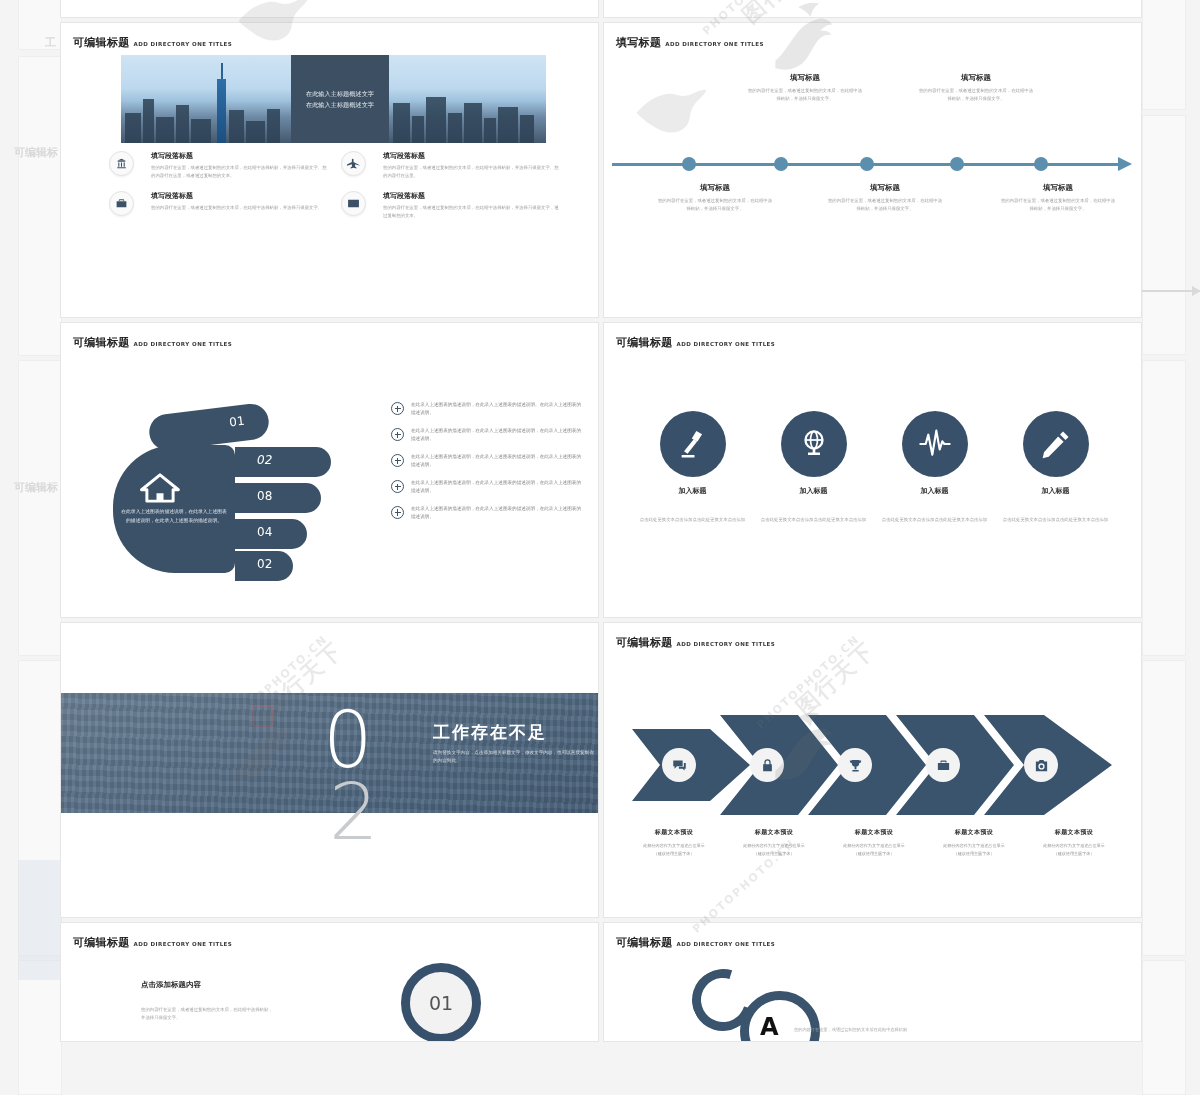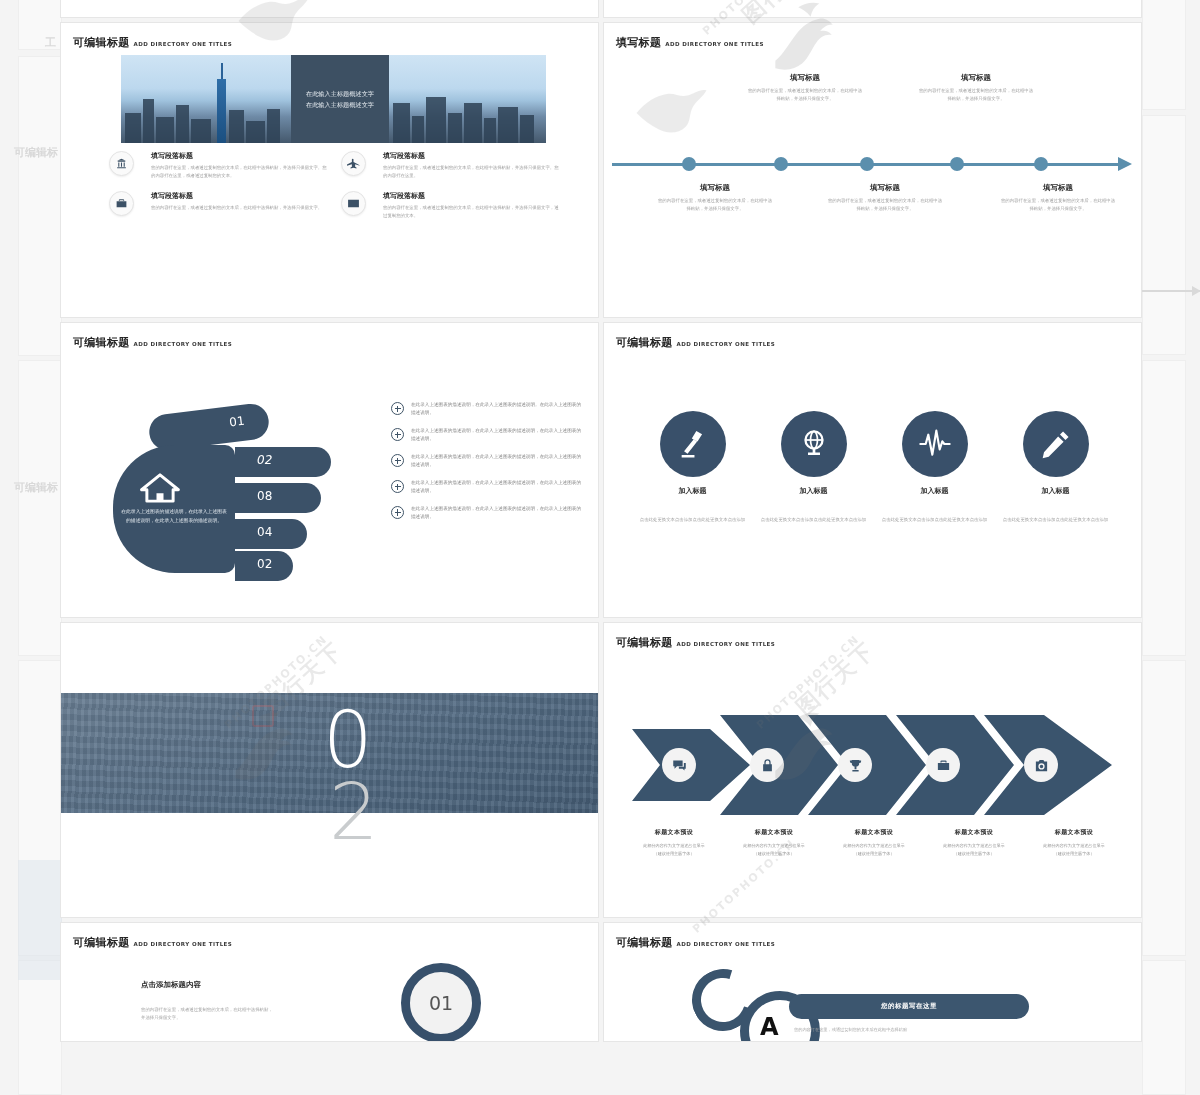--- a/index.html
+++ b/index.html
@@ -403,20 +403,24 @@
         </div>
       </div>
     </div>
 
     <div class="row">
 
       <div class="slide">
         <div class="band"></div>
         <div class="bigtwo">2</div>
         <div class="bigzero">0</div>
+        <div class="sectxt">
+          <h3>工作存在不足</h3>
+          <p>请您替换文字内容，点击添加相关标题文字，修改文字内容，也可以直接复制你的内容到此。</p>
+        </div>
       </div>
 
       <div class="slide">
         <div class="sh">
           <span class="cn">可编辑标题</span>
           <span class="en">ADD DIRECTORY ONE TITLES</span>
         </div>
 
         <div class="chevwrap">
           <div class="chev first" style="left:0;"></div>
@@ -500,23 +504,20 @@
 
       <div class="slide clip-bot">
         <div class="sh">
           <span class="cn">可编辑标题</span>
           <span class="en">ADD DIRECTORY ONE TITLES</span>
         </div>
         <div class="swirl">
           <div class="sw1"></div>
           <div class="sw2"></div>
           <div class="swA">A</div>
-        </div>
-        <div class="pill">
-          <span>您的标题写在这里</span>
         </div>
         <div class="pilltxt">您的内容打在这里，或通过复制您的文本后在此框中选择粘贴</div>
       </div>
     </div>
 
   </div>
 
   <div class="wm wmrot" style="left:736px;top:8px;font-size:22px;">图行天下</div>
   <div class="wm wmrot" style="left:700px;top:28px;font-size:11px;">PHOTOPHOTO.CN</div>
 

